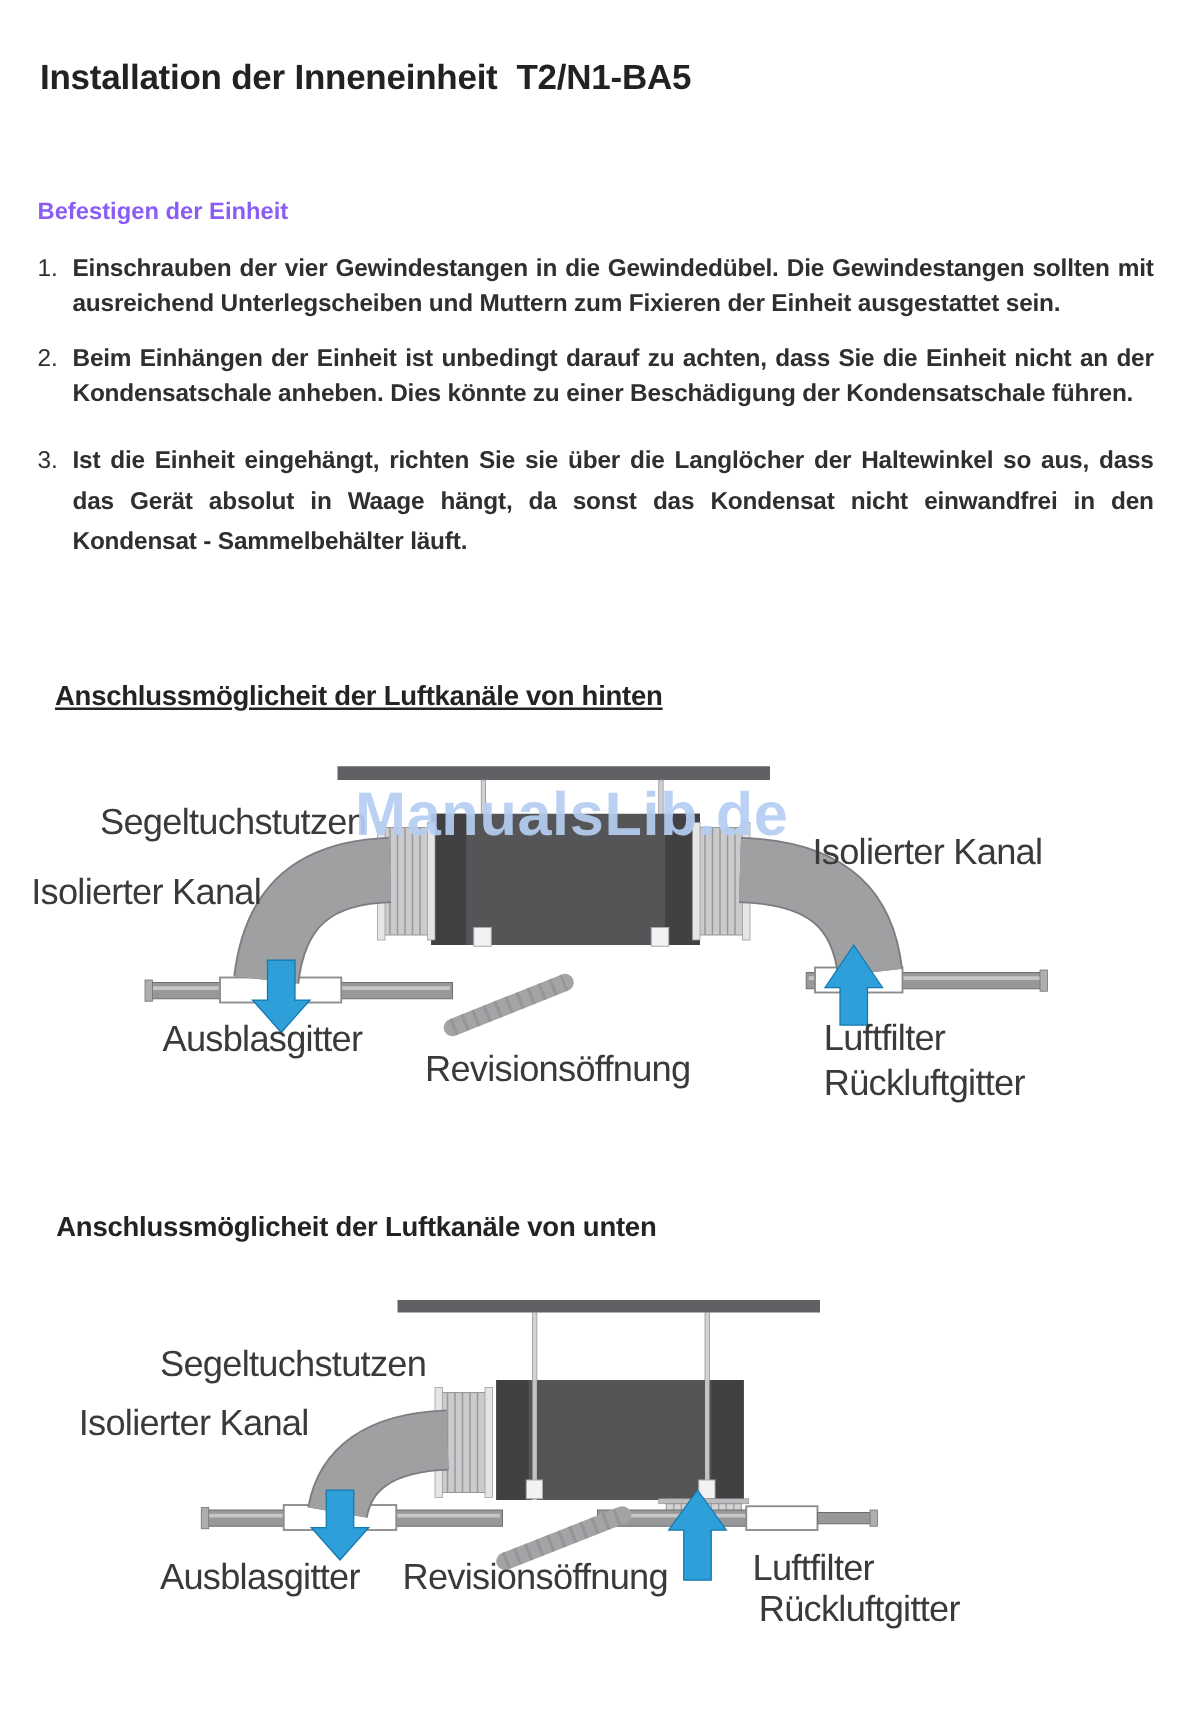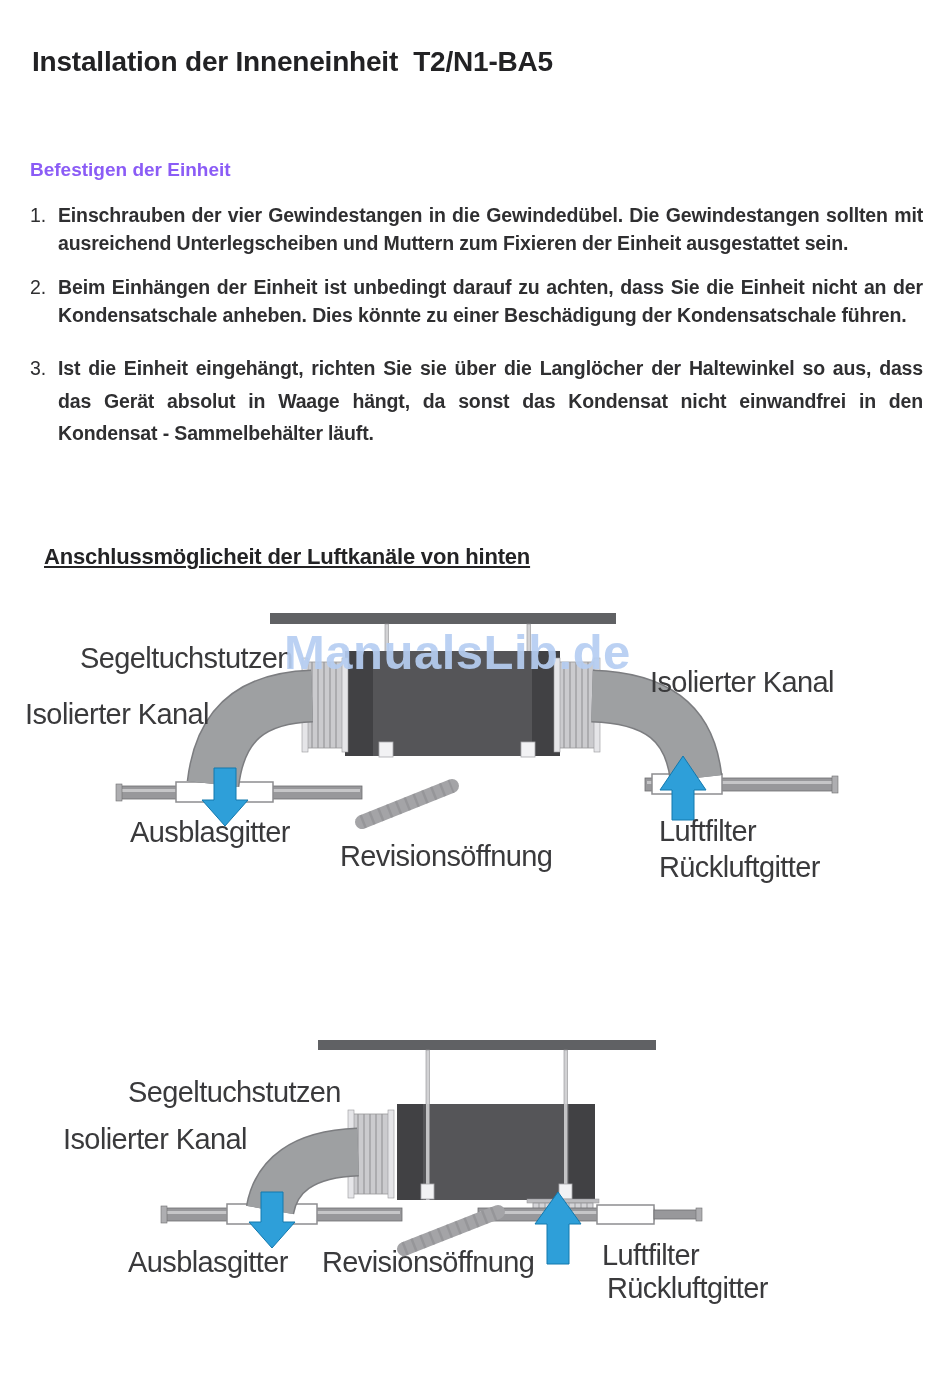--- a/index.html
+++ b/index.html
@@ -119,20 +119,21 @@
     <div class="watermark">ManualsLib.de</div>
     <div class="dlabel" style="left:80px;top:36px;">Segeltuchstutzen</div>
     <div class="dlabel" style="left:25px;top:92px;">Isolierter Kanal</div>
     <div class="dlabel" style="left:650px;top:60px;">Isolierter Kanal</div>
     <div class="dlabel" style="left:130px;top:210px;">Ausblasgitter</div>
     <div class="dlabel" style="left:340px;top:234px;">Revisionsöffnung</div>
     <div class="dlabel" style="left:659px;top:209px;">Luftfilter</div>
     <div class="dlabel" style="left:659px;top:245px;">Rückluftgitter</div>
   </div>
 
+  <div class="section-heading" style="left:45px;top:953px;">Anschlussmöglicheit der Luftkanäle von unten</div>
 
   <div class="diagram" style="top:1000px;height:320px;">
     <svg width="950" height="320" viewBox="0 0 950 320">
 
       <rect x="318" y="24" width="338" height="10" fill="#606164"></rect>
       <rect x="426" y="34" width="3.5" height="56" fill="#d2d2d4" stroke="#909093" stroke-width="0.6"></rect>
       <rect x="564" y="34" width="3.5" height="56" fill="#d2d2d4" stroke="#909093" stroke-width="0.6"></rect>
 
       <rect x="397" y="88" width="198" height="96" fill="#555558"></rect>
       <rect x="397" y="88" width="26" height="96" fill="#414144"></rect>

